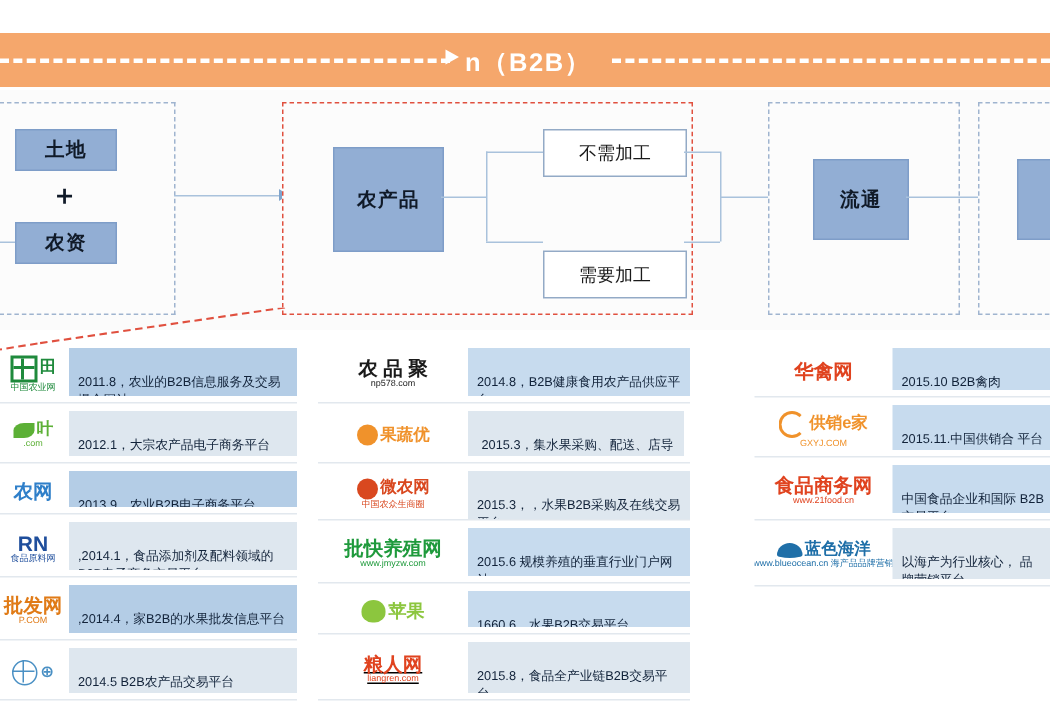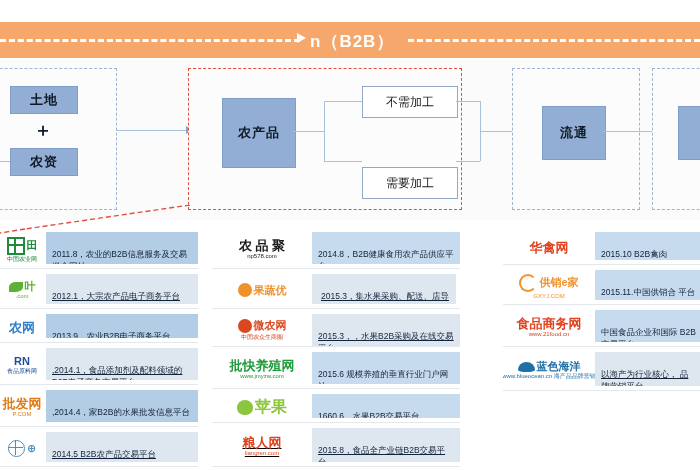--- a/index.html
+++ b/index.html
@@ -97,21 +97,21 @@
   .txt-cell{
     position:absolute;
     box-sizing:border-box;
     padding:16px 4px 2px 6px;
     font-size:8.5px;
     line-height:12px;
     color:#12233a;
     overflow:hidden;
   }
   .bg-a{background:#b4cde6;}
-  .bg-b{background:#dee7ef;text-decoration:underline;}
+  .bg-b{background:#dee7ef;}
   .bg-c{background:#c7dbee;}
   .sep{
     position:absolute;height:0;border-top:1px solid #e2e8ee;
   }
   
   .logo-wrap{display:flex;flex-direction:column;align-items:center;justify-content:center;line-height:1;}
   .lg-main{font-weight:bold;white-space:nowrap;}
   .lg-sub{white-space:nowrap;}
   .lg-row{display:flex;align-items:center;gap:2px;}
 </style>
@@ -214,21 +214,21 @@
     <div class="sep" style="left: 0px; top: 80px; width: 198px;"></div>
     <div class="logo-cell" style="left: 0px; top: 84px; width: 44px; height: 30px;">
       <div class="logo-wrap" style="color: rgb(47, 127, 201);">
         <span class="lg-main" style="font-size: 13px;">农网</span>
       </div>
     </div>
     <div class="txt-cell bg-a" style="left: 46px; top: 86px; width: 152px; height: 24px;">2013.9，农业B2B电子商务平台</div>
     <div class="sep" style="left: 0px; top: 114px; width: 198px;"></div>
     <div class="logo-cell" style="left: 0px; top: 118px; width: 44px; height: 38px;">
       <div class="logo-wrap" style="color: rgb(31, 78, 156);">
-        <span class="lg-main" style="font-size: 11px; text-align: center;">RN</span>
+        <span class="lg-main" style="font-size: 14px; text-align: center;">RN</span>
         <span class="lg-sub" style="font-size: 6px; margin-top: 1px; color: rgb(31, 78, 156);">食品原料网</span>
       </div>
     </div>
     <div class="txt-cell bg-b" style="left: 46px; top: 120px; width: 152px; height: 32px;">,2014.1，食品添加剂及配料领域的B2B电子商务交易平台</div>
     <div class="sep" style="left: 0px; top: 156px; width: 198px;"></div>
     <div class="logo-cell" style="left: 0px; top: 160px; width: 44px; height: 38px;">
       <div class="logo-wrap" style="color: rgb(224, 123, 23);">
         <span class="lg-main" style="font-size: 13px;">批发网</span>
         <span class="lg-sub" style="font-size: 6px; margin-top: 1px; color: rgb(224, 123, 23);">P.COM</span>
       </div>
@@ -282,21 +282,21 @@
         <span class="lg-main" style="font-size: 13px;">批快养殖网</span>
         <span class="lg-sub" style="font-size: 6px; margin-top: 1px; color: rgb(31, 154, 60);">www.jmyzw.com</span>
       </div>
     </div>
     <div class="txt-cell bg-c" style="left: 312px; top: 124px; width: 148px; height: 32px;">2015.6   规模养殖的垂直行业门户网站</div>
     <div class="sep" style="left: 212px; top: 160px; width: 248px;"></div>
     <div class="logo-cell" style="left: 212px; top: 164px; width: 100px; height: 30px;">
       <div class="logo-wrap" style="color: rgb(140, 198, 62);">
         <div class="lg-row">
           <span style="display: inline-block; width: 16px; height: 15px; background: rgb(140, 198, 62); border-radius: 50% 50% 45% 45%;"></span>
-          <span class="lg-main" style="font-size: 16px;">苹果</span>
+          <span class="lg-main" style="font-size: 12px;">苹果</span>
         </div>
       </div>
     </div>
     <div class="txt-cell bg-c" style="left: 312px; top: 166px; width: 148px; height: 24px;">1660.6，水果B2B交易平台</div>
     <div class="sep" style="left: 212px; top: 194px; width: 248px;"></div>
     <div class="logo-cell" style="left: 212px; top: 198px; width: 100px; height: 40px; text-decoration: underline;">
       <div class="logo-wrap" style="color: rgb(224, 67, 31);">
         <span class="lg-main" style="font-size: 13px;">粮人网</span>
         <span class="lg-sub" style="font-size: 6px; margin-top: 1px; color: rgb(224, 67, 31);">liangren.com</span>
       </div>

